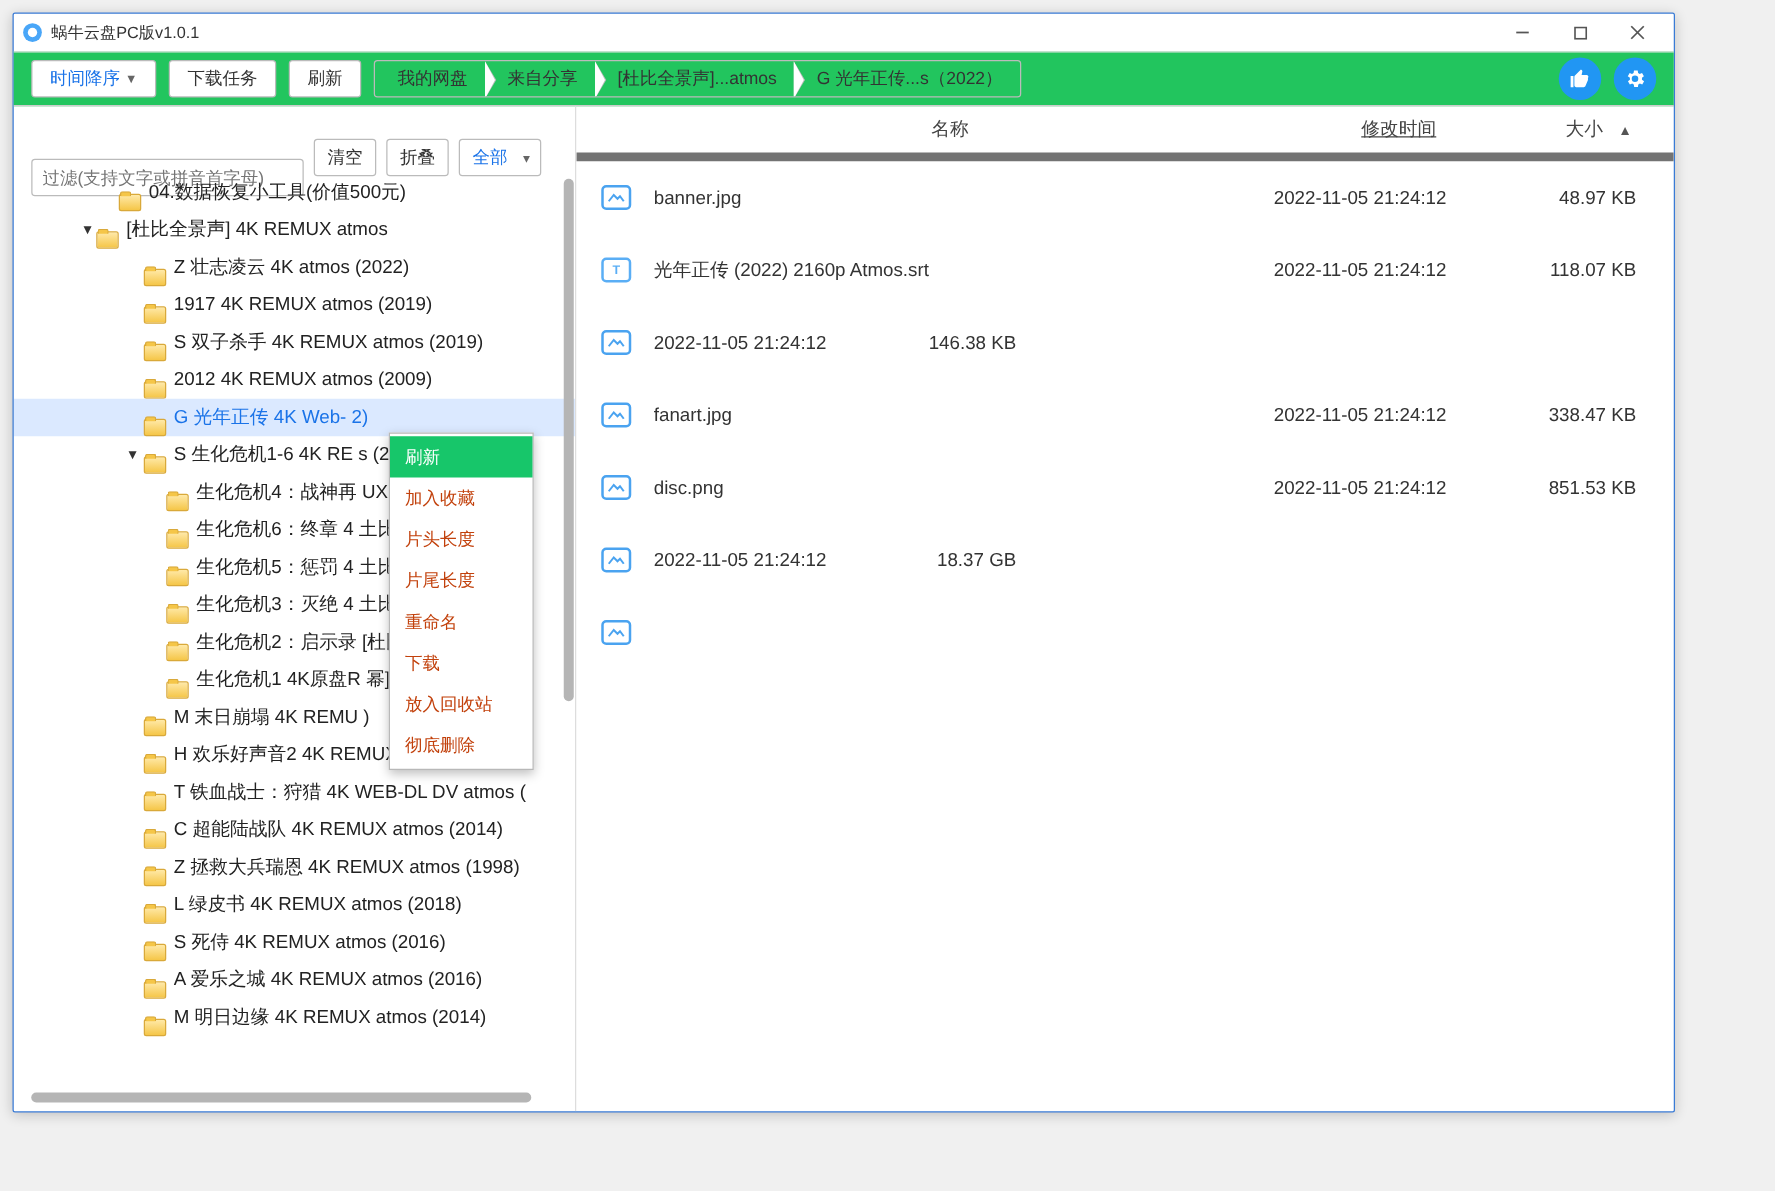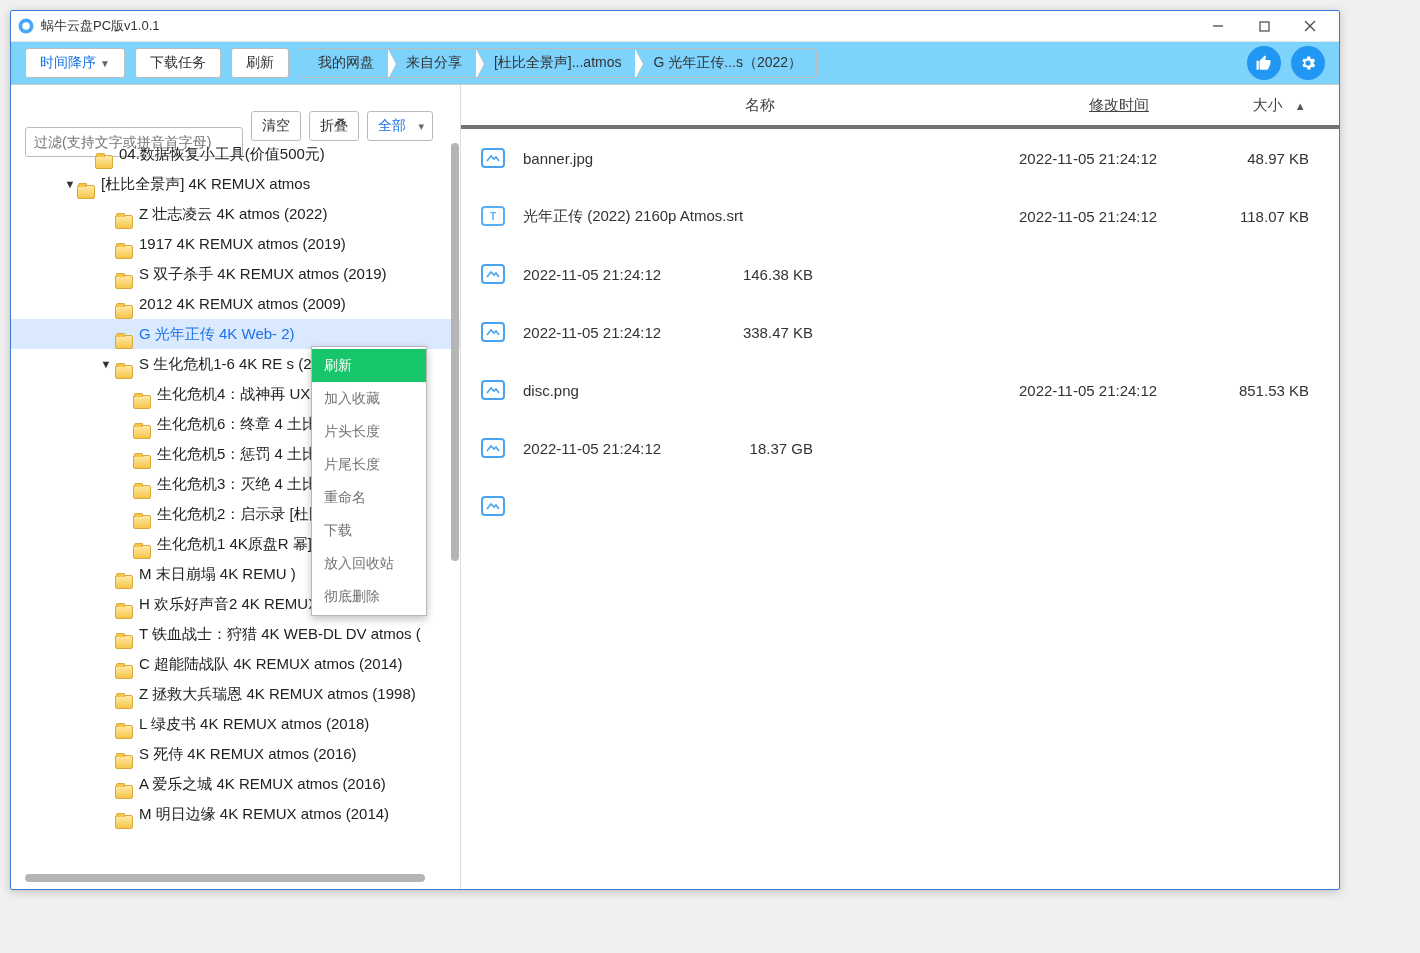--- a/index.html
+++ b/index.html
@@ -30,21 +30,21 @@
   .win-btn{
     width:46px;height:28px;display:flex;align-items:center;justify-content:center;
     color:#555;cursor:pointer;
   }
   
   .toolbar{
     height:44px; padding:6px 14px;
     display:flex;align-items:center;gap:10px;
     border-bottom:1px solid #ccc;
     border-top:1px solid #e6e6e6;
-    background:#7dd3fc;
+    background:#22c55e;
   }
   .btn{
     height:30px;padding:0 14px;
     border:1px solid #bbb;border-radius:3px;
     background:#fff;
     display:flex;align-items:center;gap:4px;
     font-size:14px;color:#333;cursor:pointer;
     white-space:nowrap;
   }
   .btn.primary{color:#1a73e8;border-color:#bbb;}
@@ -129,21 +129,21 @@
      content:"";position:absolute;top:-3px;left:0;width:7px;height:3px;
      background:#f5c648;border:1px solid #d9a93a;border-bottom:none;border-radius:2px 2px 0 0;
   }
   .selected{background:#dbe9ff;}
   .selected .label{color:#1a73e8;}
   .label{overflow:hidden;text-overflow:ellipsis;}
   
   .list-pane{flex:1;display:flex;flex-direction:column;overflow:hidden;}
   .list-header{
      display:flex;height:44px;align-items:center;
-     border-bottom:4px solid #737373;font-size:15px;color:#444;padding-left:40px;
+     border-bottom:7px solid #737373;font-size:15px;color:#444;padding-left:40px;
   }
   .col-name{flex:1;text-align:center;}
   .col-date{width:200px;text-align:center;text-decoration:underline;}
   .col-size{width:120px;text-align:center;position:relative;}
   .sort-arrow{margin-left:8px;font-size:11px;color:#555;}
   .list-body{flex:1;overflow:auto;}
   .file-row{
      display:flex;align-items:center;height:58px;padding-left:20px;
      border-bottom:0px solid #eee;font-size:15px;color:#333;
   }
@@ -156,21 +156,21 @@
   .file-name{flex:1;}
   .file-date{width:200px;text-align:left;color:#333;}
   .file-size{width:120px;text-align:right;padding-right:30px;color:#333;}
   
   .context-menu{
      position:absolute;left:300px;top:261px;width:116px;background:#fff;
      border:1px solid #b8b8b8;box-shadow:0 3px 8px rgba(0,0,0,.25);
      z-index:50;font-size:14px;padding:2px 0;
   }
   .context-menu .mi{
-     height:33px;display:flex;align-items:center;padding:0 12px;color:#737373;cursor:pointer;
+     height:33px;display:flex;align-items:center;padding:0 12px;color:#c2410c;cursor:pointer;
   }
   .context-menu .mi.hover{background:#17c66a;color:#fff;}
 </style>
 </head>
 <body>
 
 <div class="window">
 
   <div class="titlebar">
     <span class="app-icon">
@@ -438,20 +438,21 @@
             <div class="file-date">2022-11-05 21:24:12</div>
             <div class="file-size">146.38 KB</div>
           </div>
           <div class="file-row">
             <div class="file-icon">
               <svg width="14" height="10" viewBox="0 0 14 10">
                 <rect x="0" y="0" width="14" height="10" fill="none"></rect>
                 <polyline points="1,8 5,3 8,6 10,4 13,8" fill="none" stroke="#4aa3f0" stroke-width="1.6"></polyline>
               </svg>
             </div>
+            <div class="file-name">fanart.jpg</div>
             <div class="file-date">2022-11-05 21:24:12</div>
             <div class="file-size">338.47 KB</div>
           </div>
           <div class="file-row">
             <div class="file-icon">
               <svg width="14" height="10" viewBox="0 0 14 10">
                 <rect x="0" y="0" width="14" height="10" fill="none"></rect>
                 <polyline points="1,8 5,3 8,6 10,4 13,8" fill="none" stroke="#4aa3f0" stroke-width="1.6"></polyline>
               </svg>
             </div>

